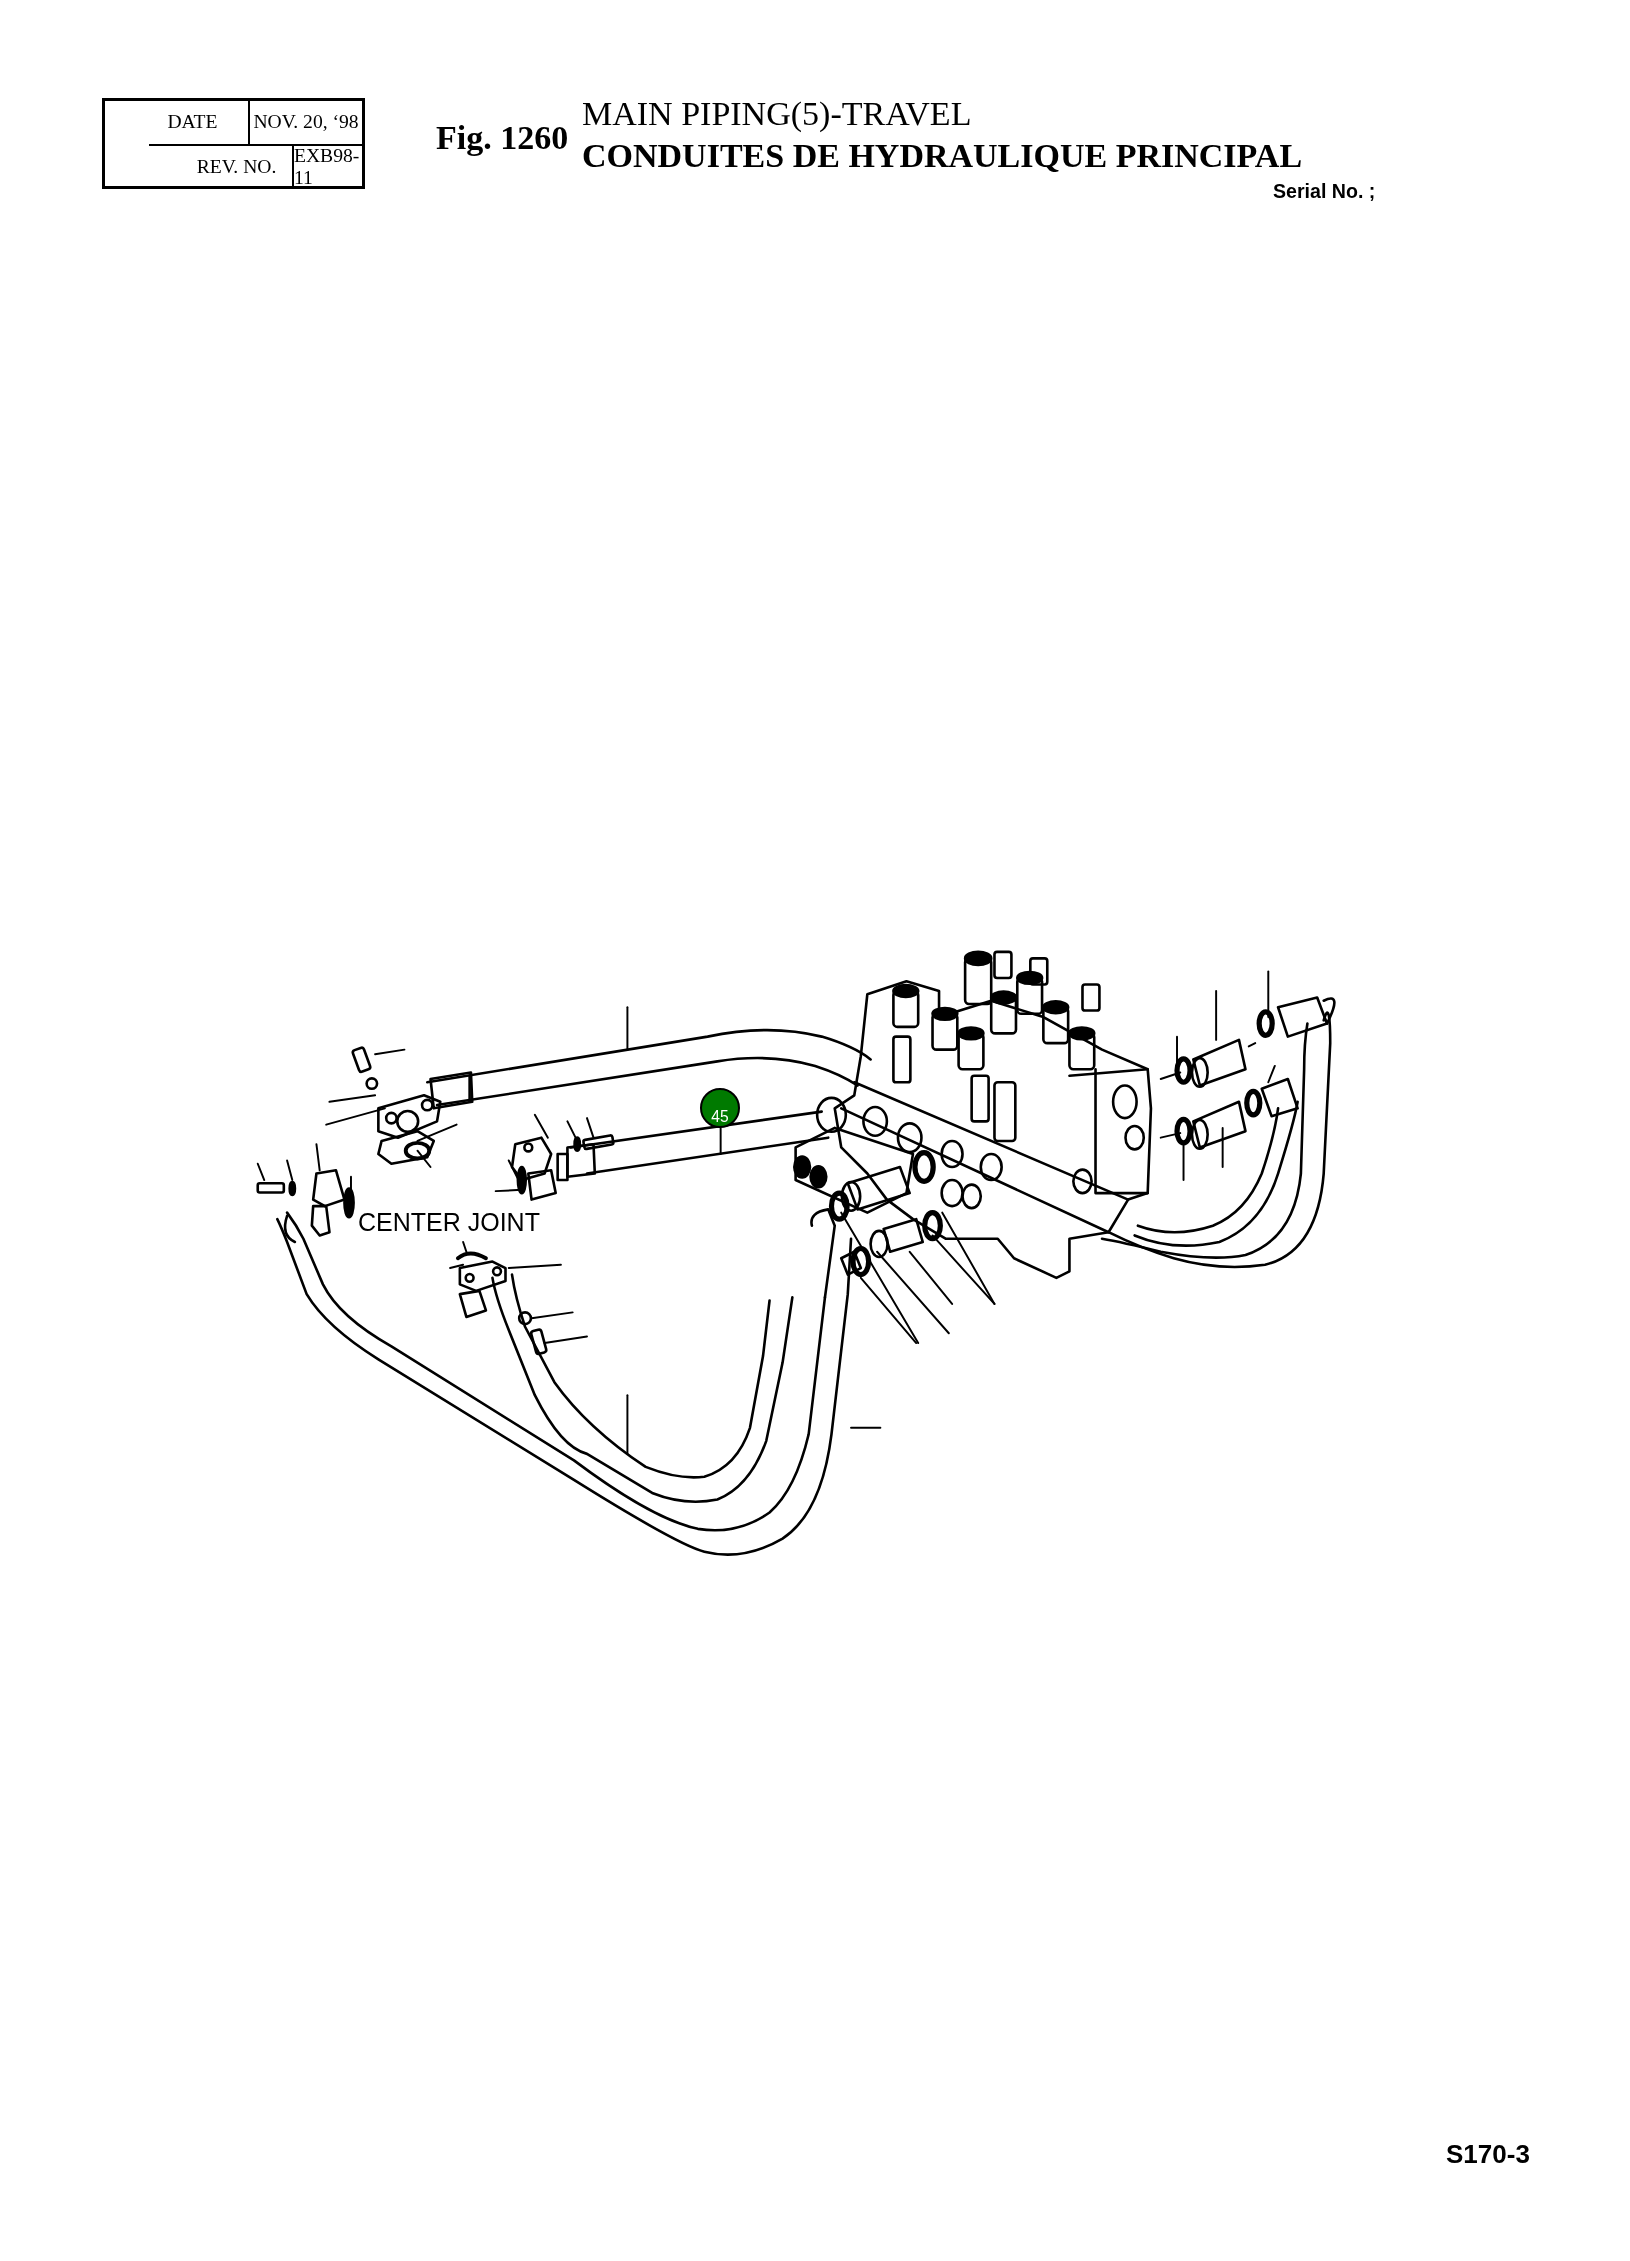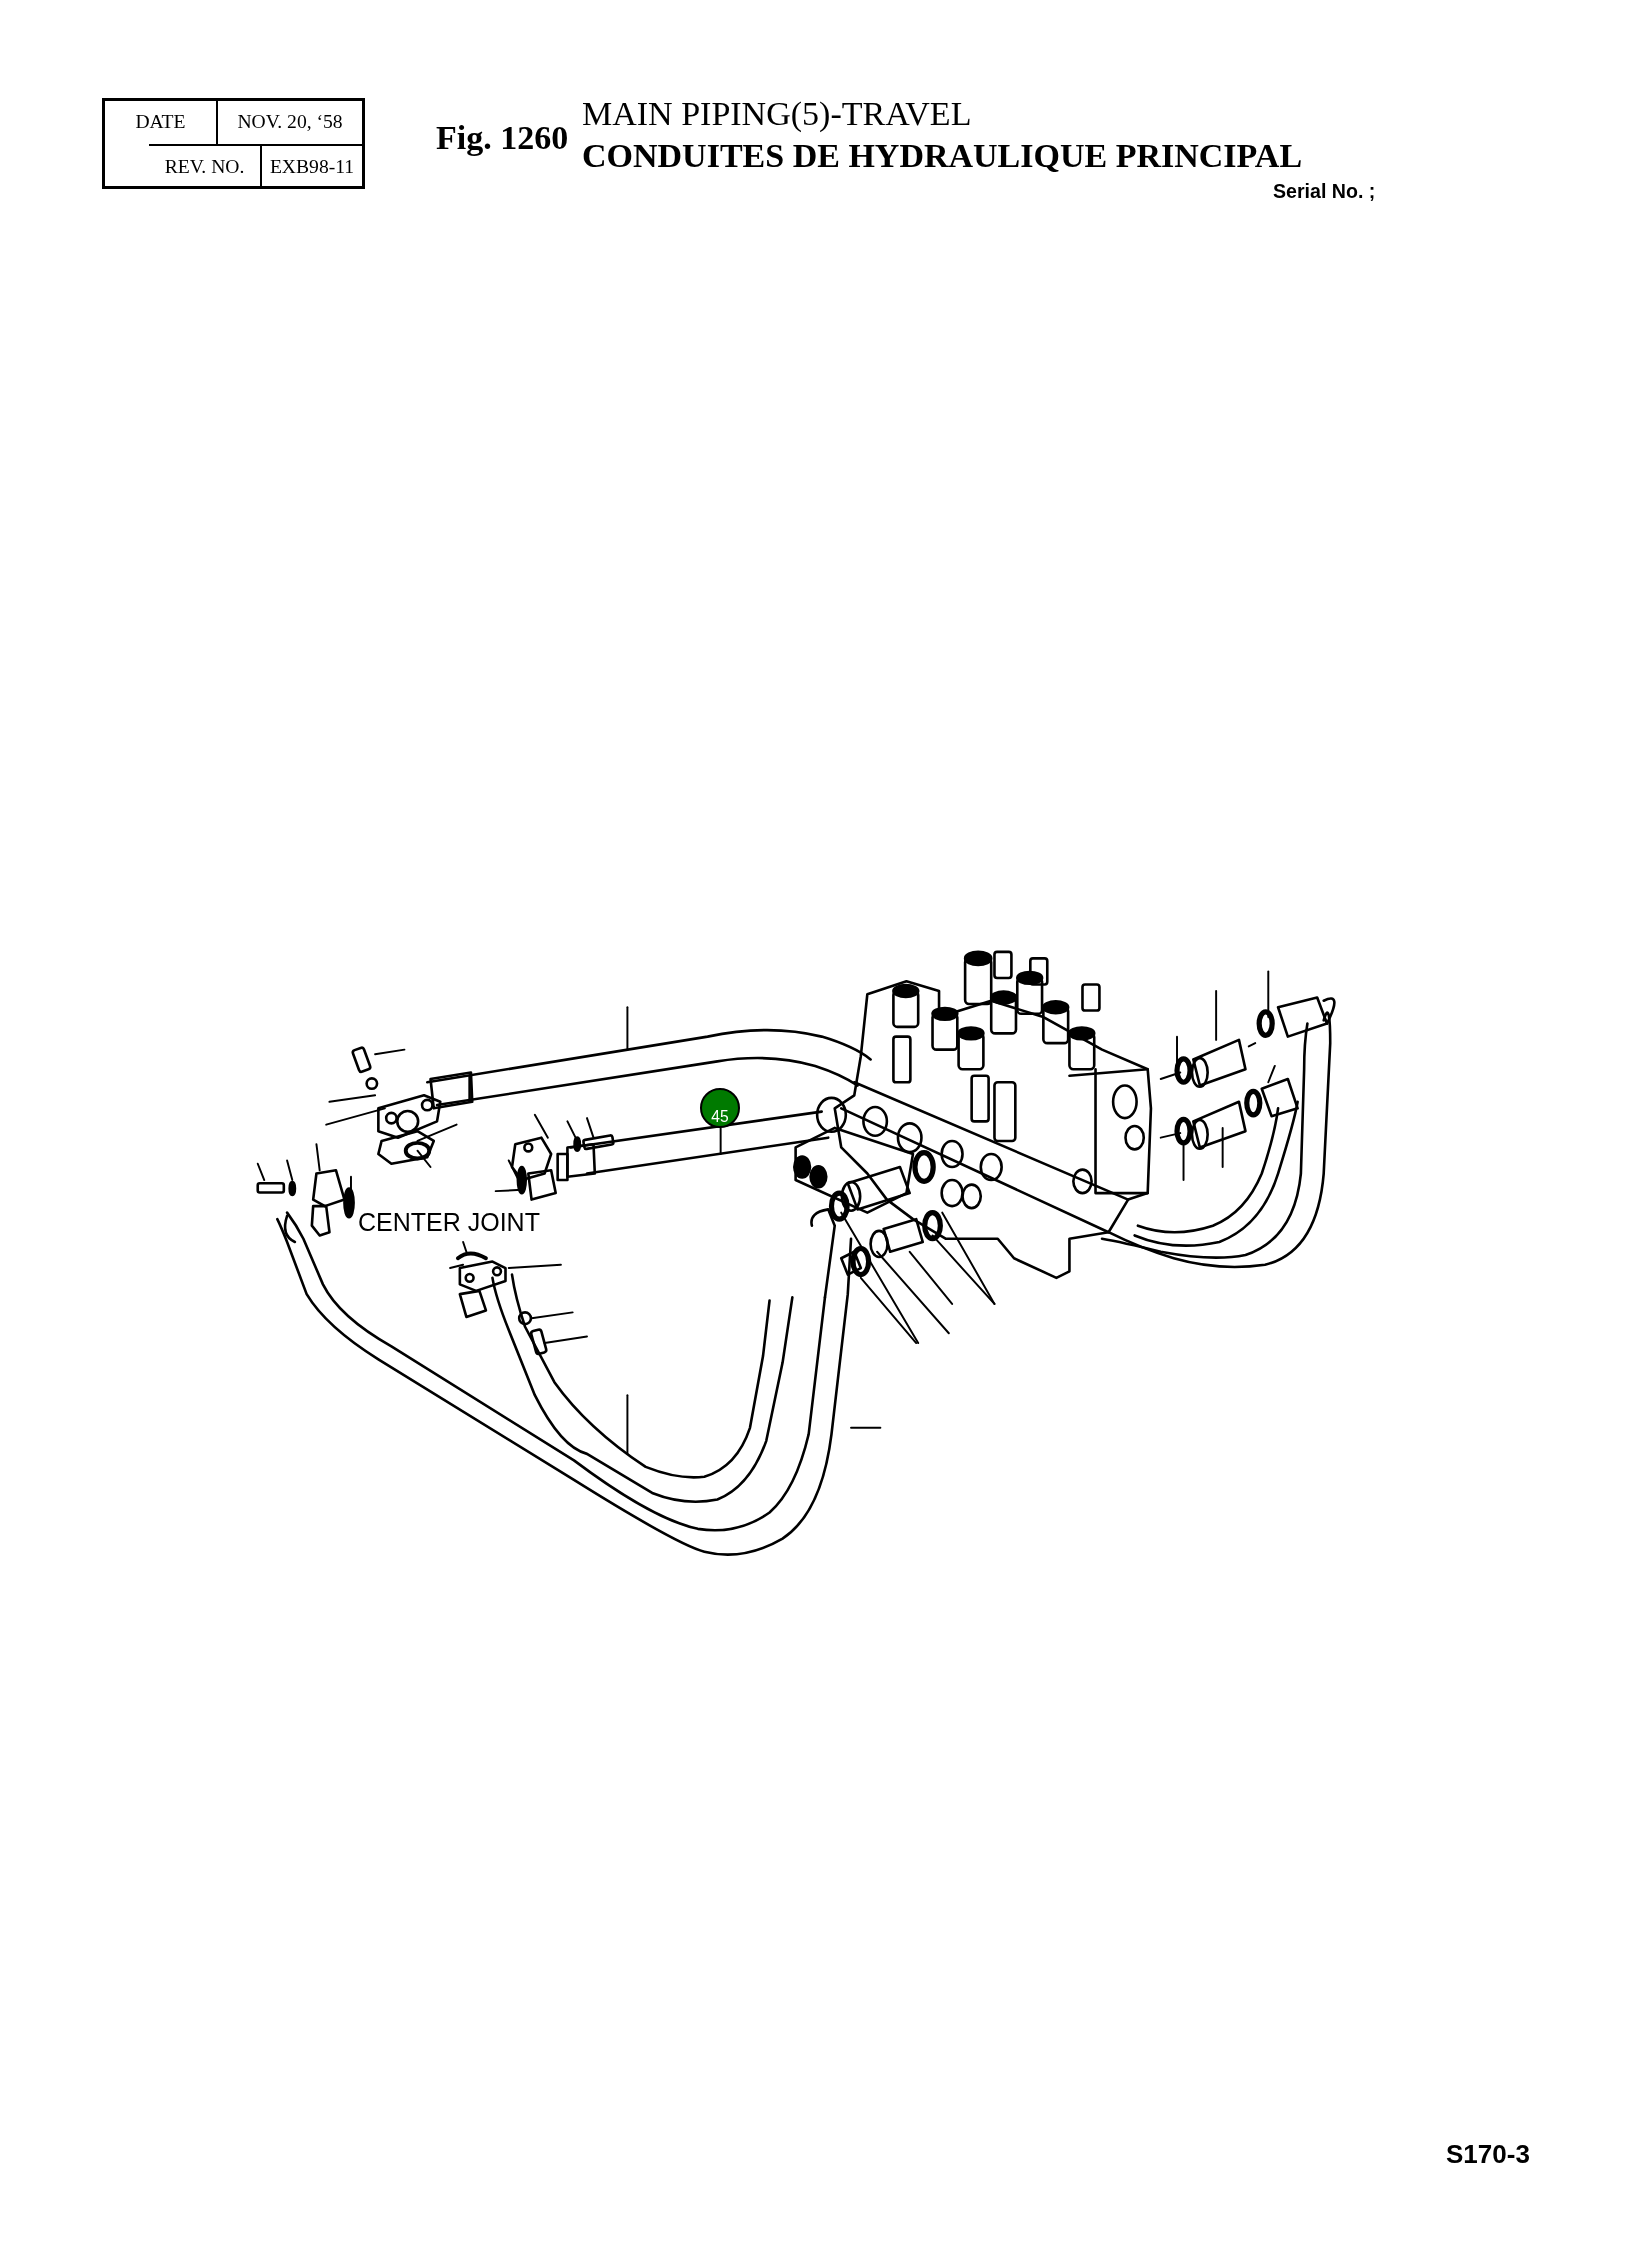--- a/index.html
+++ b/index.html
@@ -1,21 +1,21 @@
 <!DOCTYPE html>
 <html style="font-size:10.4px"><head>
 <meta charset="utf-8">
 <style>
   html, body { margin: 0; padding: 0; background: #ffffff; }
   body { width: 1631px; height: 2261px; position: relative; overflow: hidden;
          font-family: "Liberation Serif", serif; color: #000; }
 
   .rev-table { position: absolute; left: 102px; top: 98px; width: 263px; height: 91px;
                border: 3.3px solid #000; box-sizing: border-box; border-collapse: collapse; }
-  .rev-table .row { display: flex; height: 50%; }
+  .rev-table .row { display: flex; height: 50%; padding-left: 32px; }
   .rev-table .row + .row { border-top: 2px solid #000; margin-left: 44px; }
   .rev-table .cell { display: flex; align-items: center; justify-content: center;
                      font-family: "Liberation Serif", serif; font-size: 19.6px; }
   .rev-table .cell.k { width: 111px; border-right: 2px solid #000; }
   .rev-table .cell.v { flex: 1; }
 
   .fig-num { position: absolute; left: 436px; top: 119px; font-size: 34px; font-weight: bold;
              font-family: "Liberation Serif", serif; white-space: nowrap; }
   .title-1 { position: absolute; left: 582px; top: 95px; font-size: 34px; font-weight: normal;
              font-family: "Liberation Serif", serif; white-space: nowrap; }
@@ -37,21 +37,21 @@
 
   .page-code { position: absolute; left: 1446px; top: 2139px; font-size: 26px; font-weight: bold;
                font-family: "Liberation Sans", sans-serif; white-space: nowrap; }
 </style>
 </head>
 <body>
 
 <div class="rev-table">
   <div class="row">
     <div class="cell k">DATE</div>
-    <div class="cell v">NOV. 20, ‘58</div>
+    <div class="cell v">NOV. 20, ‘98</div>
   </div>
   <div class="row">
     <div class="cell k">REV. NO.</div>
     <div class="cell v">EXB98-11</div>
   </div>
 </div>
 
 <div class="fig-num">Fig. 1260</div>
 <div class="title-1">MAIN PIPING(5)-TRAVEL</div>
 <div class="title-2">CONDUITES DE HYDRAULIQUE PRINCIPAL</div>

